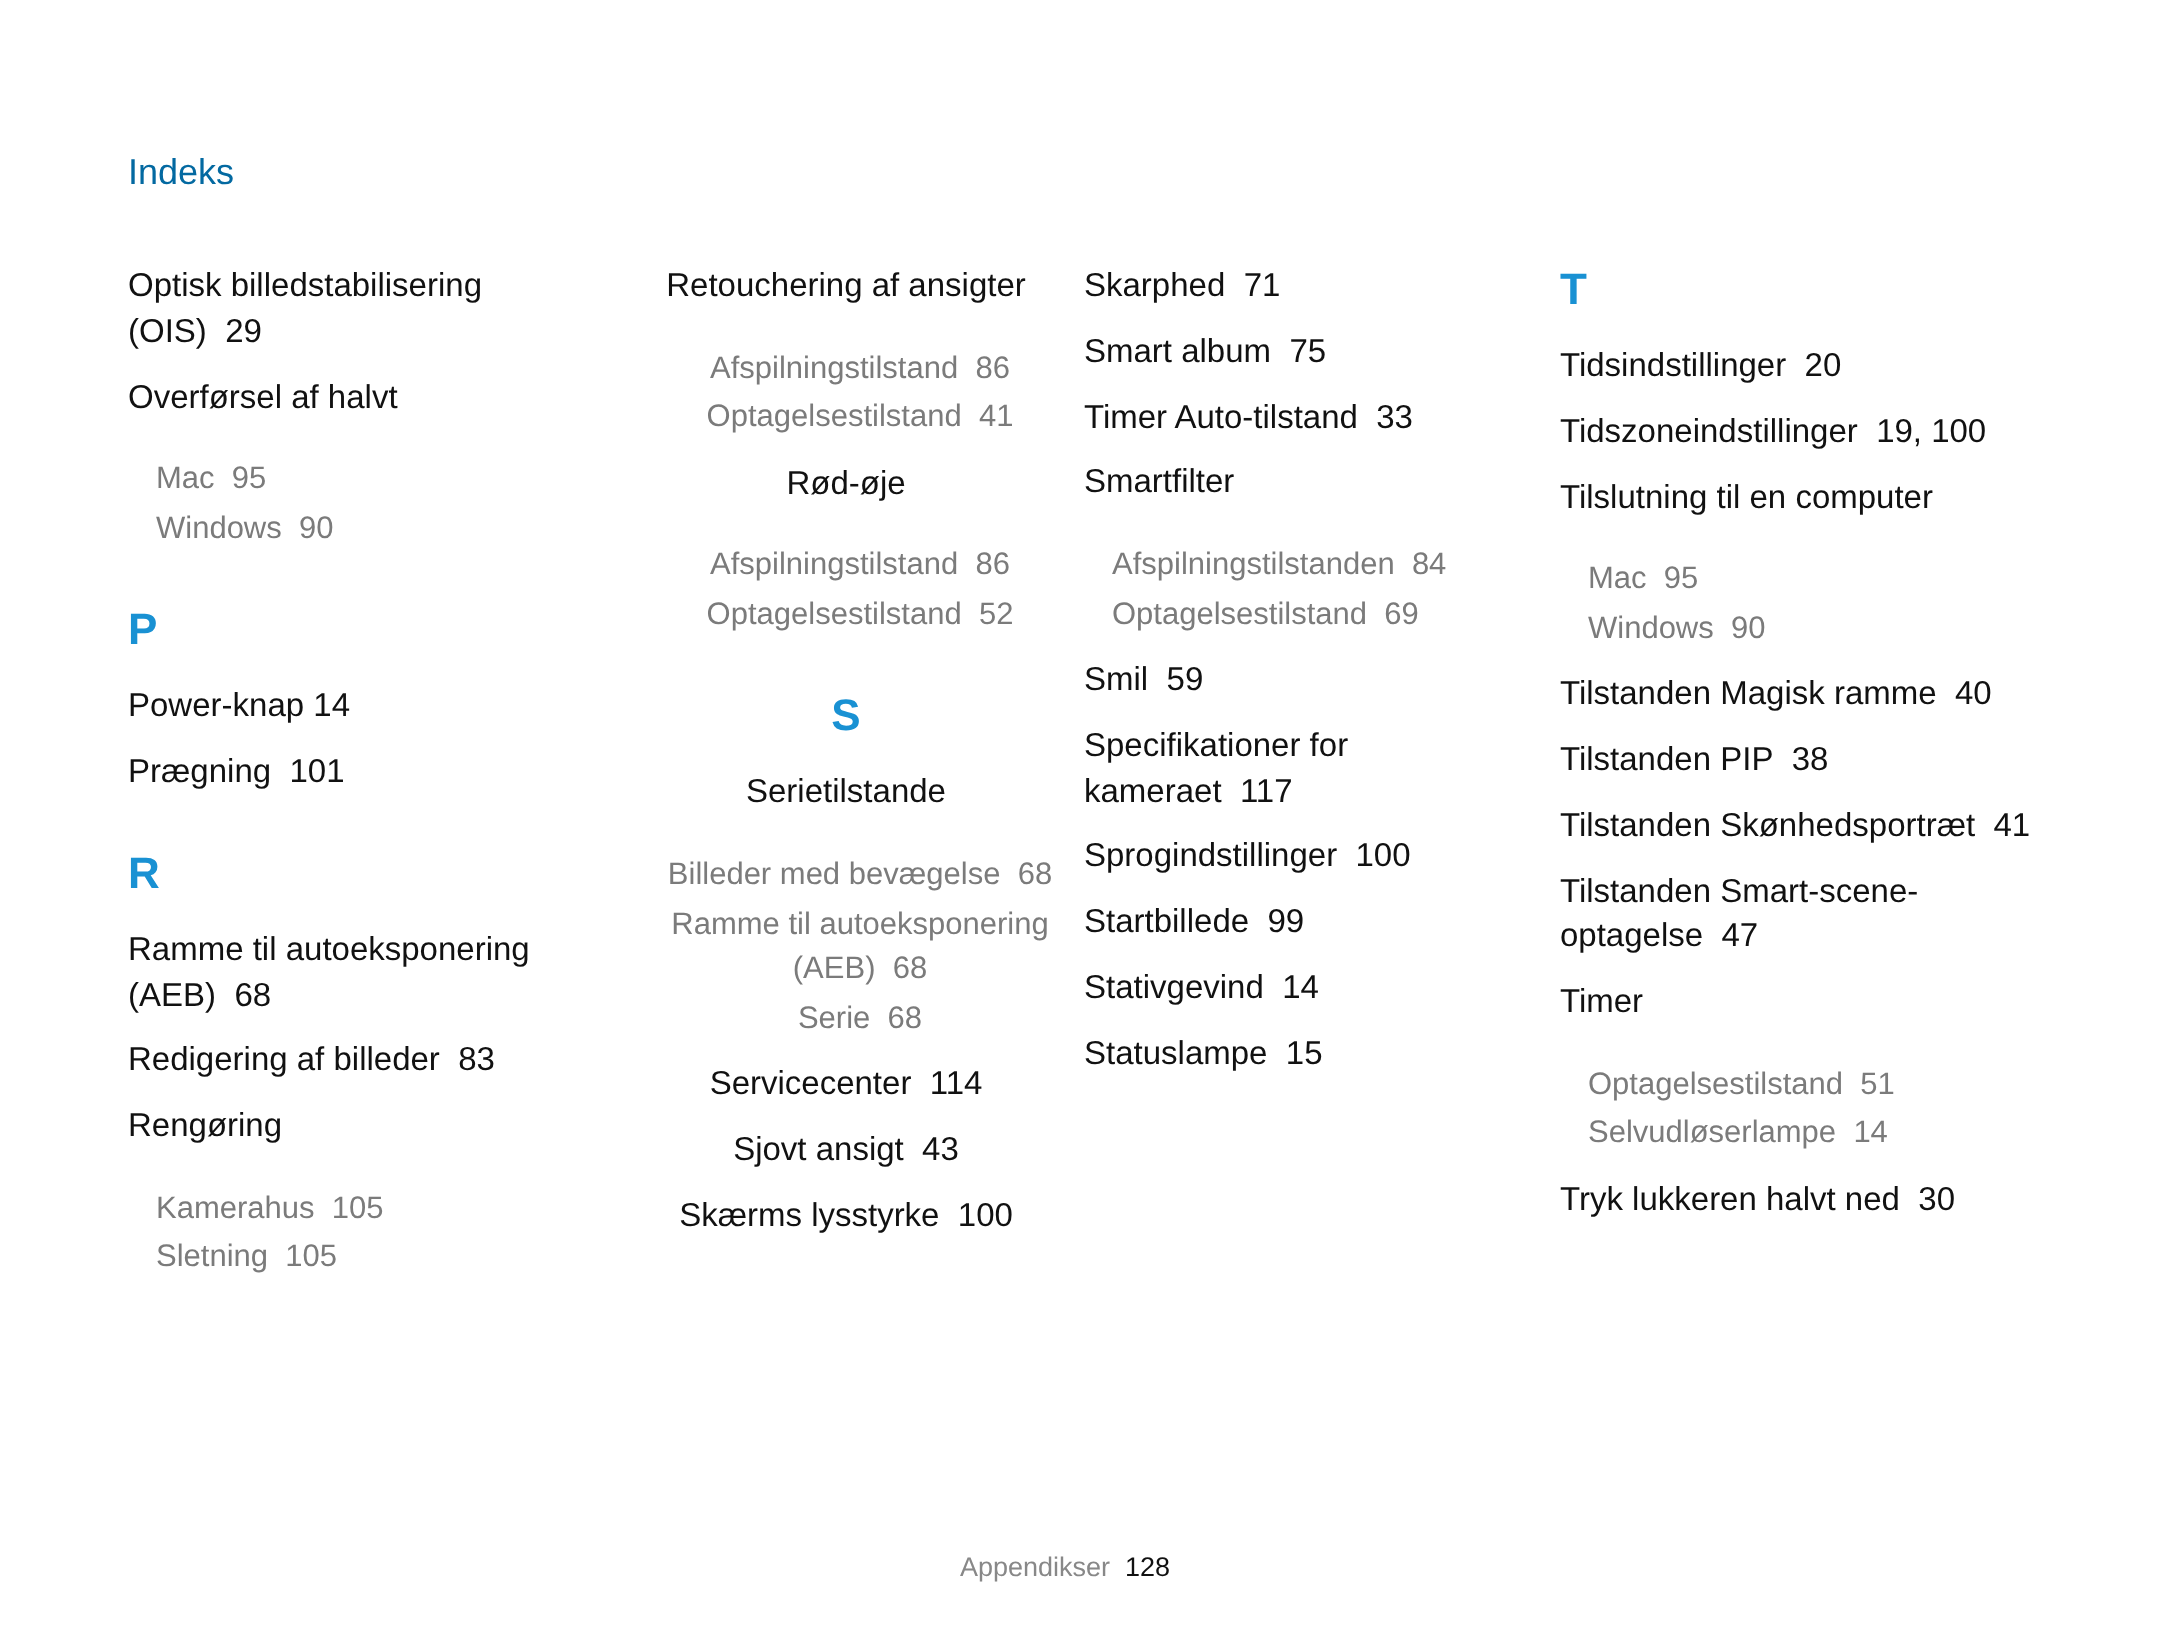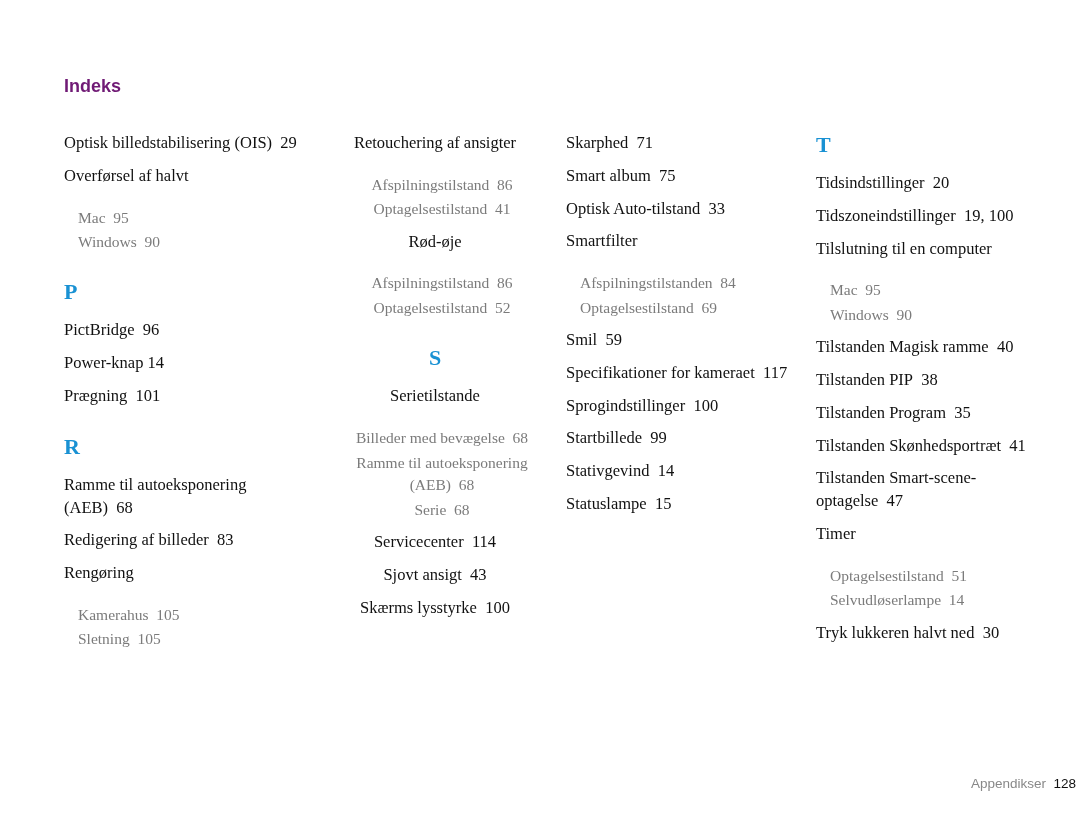--- a/index.html
+++ b/index.html
@@ -8,31 +8,30 @@
     width: 1080px;
     height: 815px;
     position: relative;
     padding: 76px 64px 40px 64px;
   }
   .header-title {
     position: absolute;
     top: 76px;
     left: 64px;
     font-size: 18px;
-    color: #701a75;
-    font-weight: 700;
+    color: #0369a1;
+    font-weight: 400;
   }
   .columns {
     position: absolute;
     top: 132px;
     left: 64px;
     right: 56px;
     display: flex;
-    gap: 12px;
-    font-family: Liberation Serif, serif;
+    gap: 0;
   }
   .col {
     flex: 0 0 auto;
   }
   .col.c1 { width: 240px; }
   .col.c2 { width: 238px; text-align: center; }
   .col.c3 { width: 238px; }
   .col.c4 { width: 240px; }
   .entry {
     margin-bottom: 10px;
@@ -55,22 +54,22 @@
   .section-letter {
     font-size: 22px;
     font-weight: 700;
     color: #1991d3;
     margin-top: 26px;
     margin-bottom: 14px;
   }
   .footer {
     position: absolute;
     bottom: 24px;
-    left: 0; right: 4px;
-    text-align: right;
+    left: 0; right: 15px;
+    text-align: center;
     font-size: 13.5px;
     color: #888;
   }
   .footer .pg { color: #111; }
 </style>
 </head>
 <body>
 
 <div class="page">
 
@@ -85,21 +84,20 @@
       <div class="entry">
         <span>Overførsel af halvt</span>
       </div>
       <div class="sub-wrap">
         <div class="sub"><span>Mac</span>&nbsp;&nbsp;<span>95</span></div>
         <div class="sub"><span>Windows</span>&nbsp;&nbsp;<span>90</span></div>
       </div>
 
       <div class="section-letter">P</div>
 
-      <div class="entry"><span>PictBridge</span>&nbsp;&nbsp;<span>96</span></div>
       <div class="entry"><span>Power-knap</span>&nbsp;<span>14</span></div>
       <div class="entry"><span>Prægning</span>&nbsp;&nbsp;<span>101</span></div>
 
       <div class="section-letter">R</div>
 
       <div class="entry"><span>Ramme til autoeksponering (AEB)</span>&nbsp;&nbsp;<span>68</span></div>
       <div class="entry"><span>Redigering af billeder</span>&nbsp;&nbsp;<span>83</span></div>
       <div class="entry"><span>Rengøring</span></div>
       <div class="sub-wrap">
         <div class="sub"><span>Kamerahus</span>&nbsp;&nbsp;<span>105</span></div>
@@ -128,21 +126,21 @@
         <div class="sub"><span>Serie</span>&nbsp;&nbsp;<span>68</span></div>
       </div>
       <div class="entry"><span>Servicecenter</span>&nbsp;&nbsp;<span>114</span></div>
       <div class="entry"><span>Sjovt ansigt</span>&nbsp;&nbsp;<span>43</span></div>
       <div class="entry"><span>Skærms lysstyrke</span>&nbsp;&nbsp;<span>100</span></div>
     </div>
 
     <div class="col c3">
       <div class="entry"><span>Skarphed</span>&nbsp;&nbsp;<span>71</span></div>
       <div class="entry"><span>Smart album</span>&nbsp;&nbsp;<span>75</span></div>
-      <div class="entry"><span>Optisk Auto-tilstand</span>&nbsp;&nbsp;<span>33</span></div>
+      <div class="entry"><span>Timer Auto-tilstand</span>&nbsp;&nbsp;<span>33</span></div>
       <div class="entry"><span>Smartfilter</span></div>
       <div class="sub-wrap">
         <div class="sub"><span>Afspilningstilstanden</span>&nbsp;&nbsp;<span>84</span></div>
         <div class="sub"><span>Optagelsestilstand</span>&nbsp;&nbsp;<span>69</span></div>
       </div>
       <div class="entry"><span>Smil</span>&nbsp;&nbsp;<span>59</span></div>
       <div class="entry"><span>Specifikationer for kameraet</span>&nbsp;&nbsp;<span>117</span></div>
       <div class="entry"><span>Sprogindstillinger</span>&nbsp;&nbsp;<span>100</span></div>
       <div class="entry"><span>Startbillede</span>&nbsp;&nbsp;<span>99</span></div>
       <div class="entry"><span>Stativgevind</span>&nbsp;&nbsp;<span>14</span></div>
@@ -153,21 +151,20 @@
       <div class="section-letter" style="margin-top:0">T</div>
       <div class="entry"><span>Tidsindstillinger</span>&nbsp;&nbsp;<span>20</span></div>
       <div class="entry"><span>Tidszoneindstillinger</span>&nbsp;&nbsp;<span>19, 100</span></div>
       <div class="entry"><span>Tilslutning til en computer</span></div>
       <div class="sub-wrap">
         <div class="sub"><span>Mac</span>&nbsp;&nbsp;<span>95</span></div>
         <div class="sub"><span>Windows</span>&nbsp;&nbsp;<span>90</span></div>
       </div>
       <div class="entry"><span>Tilstanden Magisk ramme</span>&nbsp;&nbsp;<span>40</span></div>
       <div class="entry"><span>Tilstanden PIP</span>&nbsp;&nbsp;<span>38</span></div>
-      <div class="entry"><span>Tilstanden Program</span>&nbsp;&nbsp;<span>35</span></div>
       <div class="entry"><span>Tilstanden Skønhedsportræt</span>&nbsp;&nbsp;<span>41</span></div>
       <div class="entry"><span>Tilstanden Smart-scene-optagelse</span>&nbsp;&nbsp;<span>47</span></div>
       <div class="entry"><span>Timer</span></div>
       <div class="sub-wrap">
         <div class="sub"><span>Optagelsestilstand</span>&nbsp;&nbsp;<span>51</span></div>
         <div class="sub"><span>Selvudløserlampe</span>&nbsp;&nbsp;<span>14</span></div>
       </div>
       <div class="entry"><span>Tryk lukkeren halvt ned</span>&nbsp;&nbsp;<span>30</span></div>
     </div>
 

